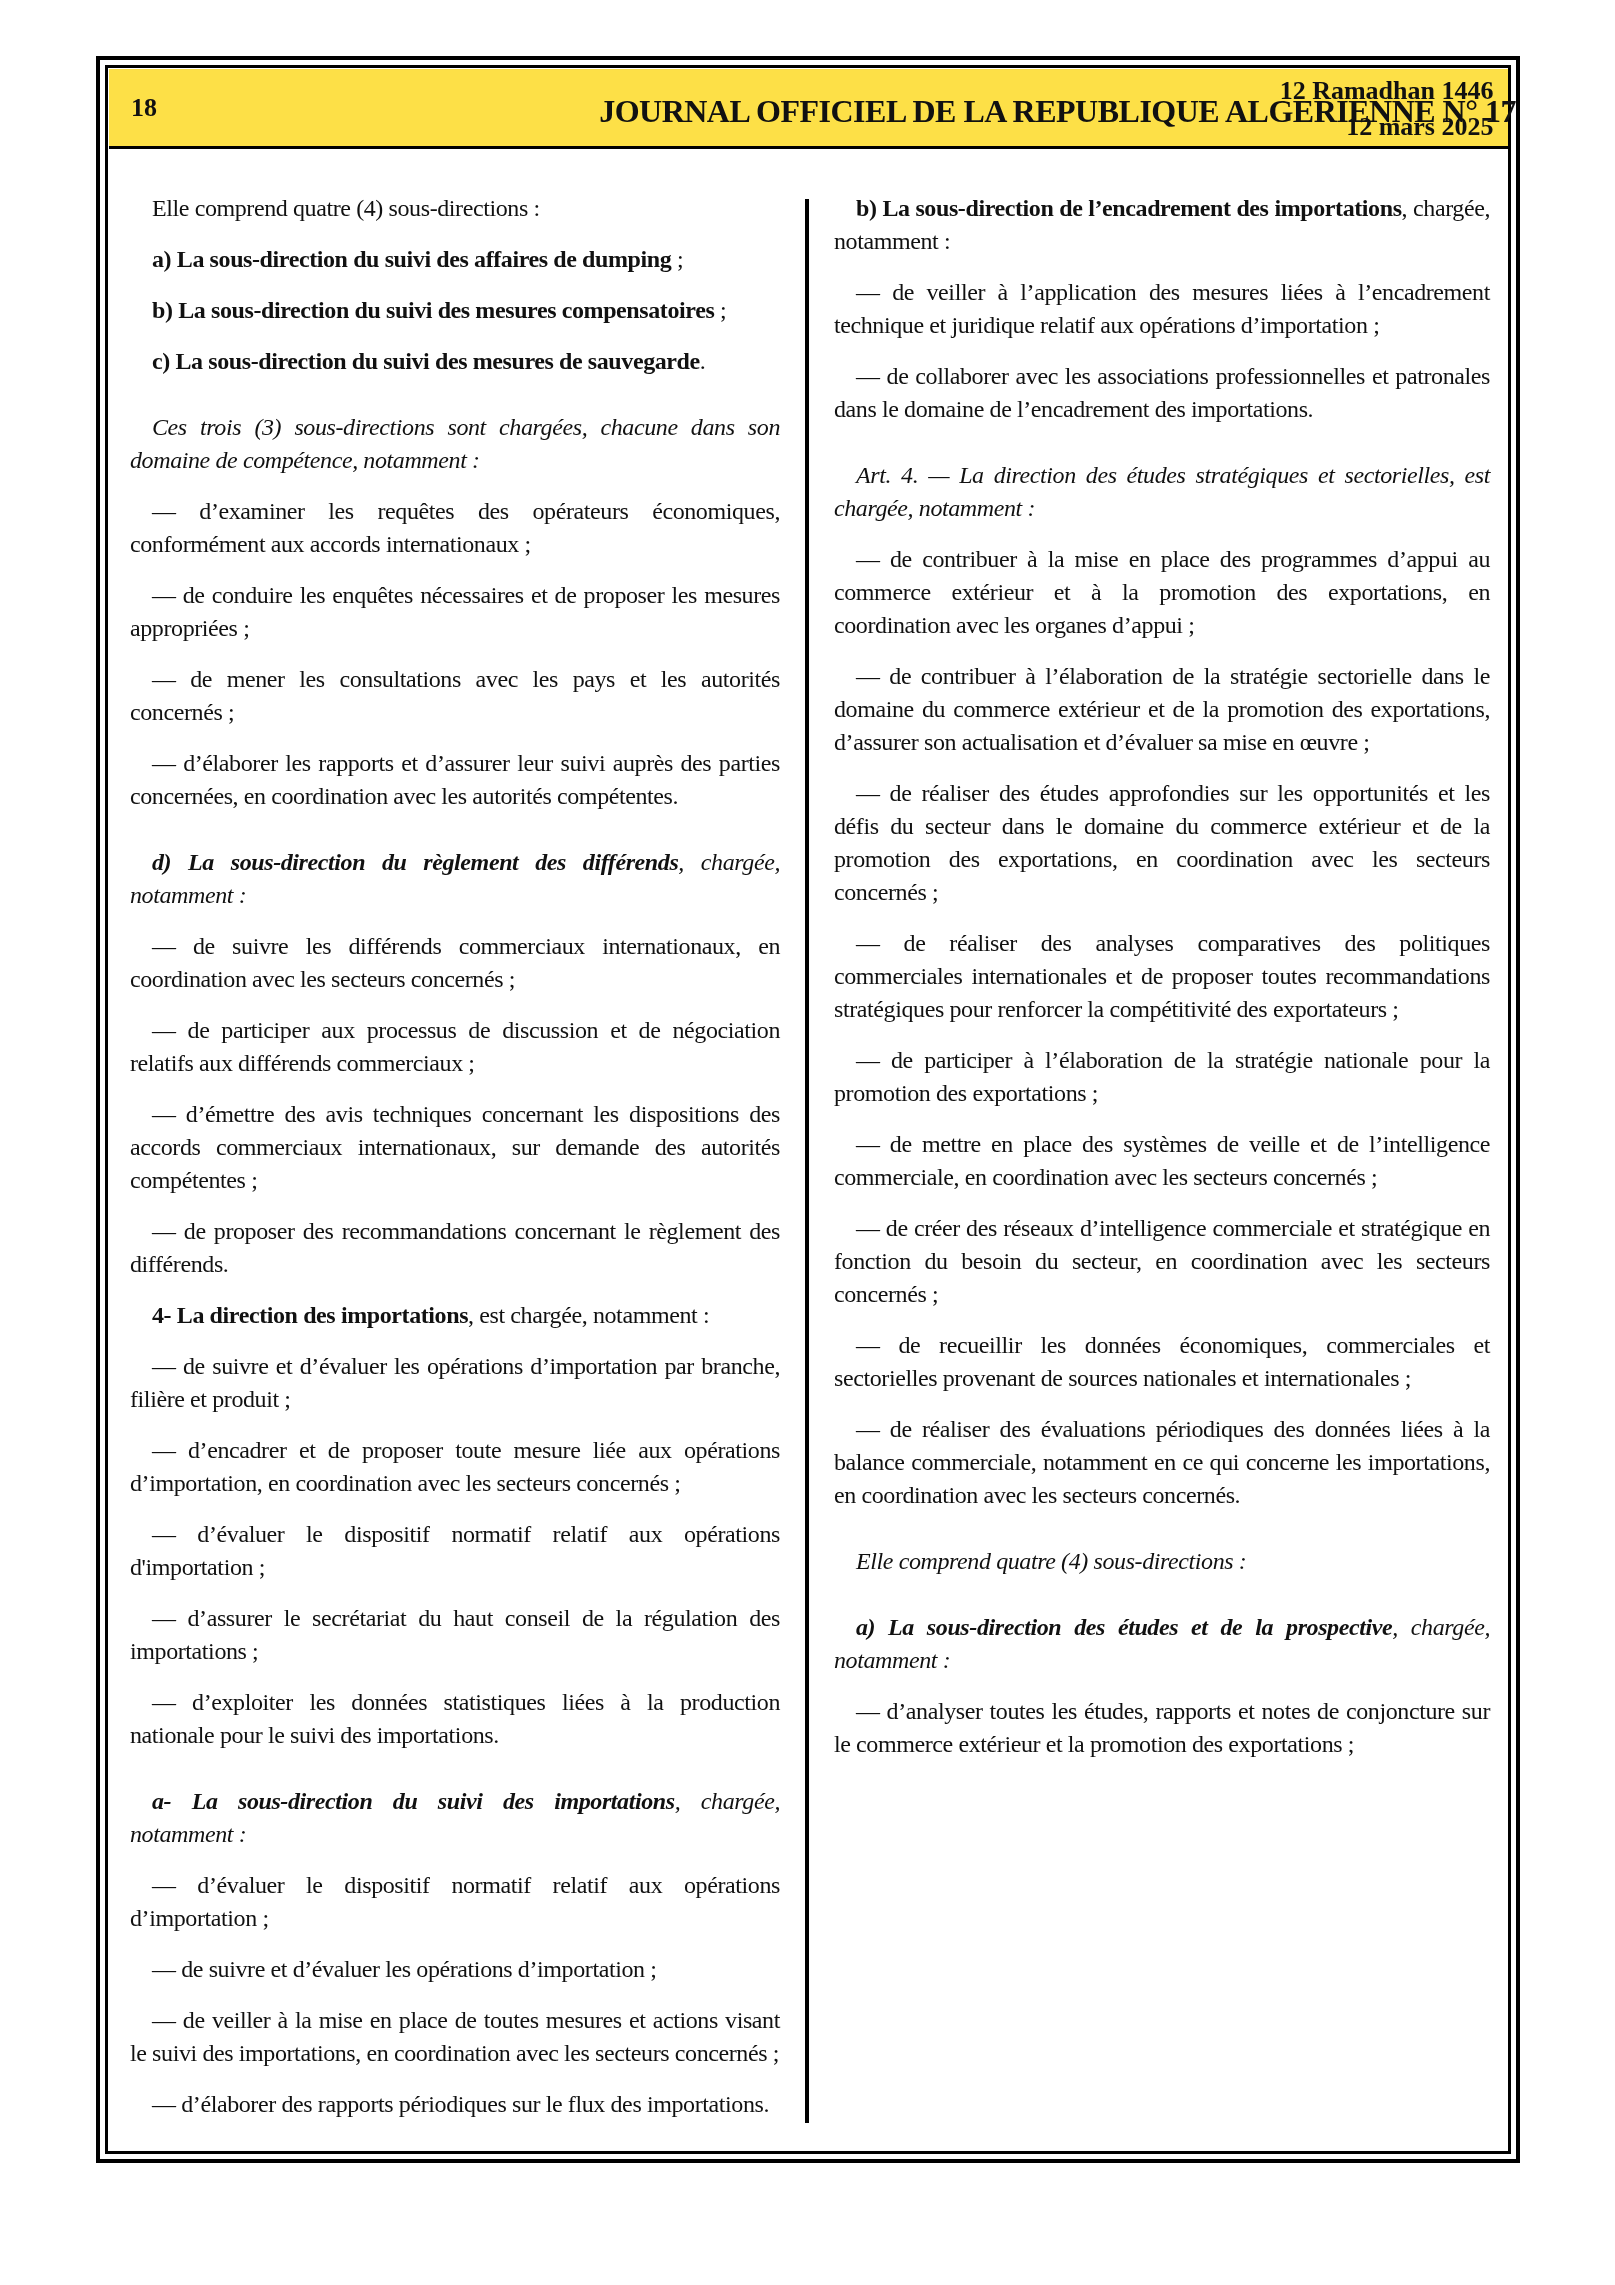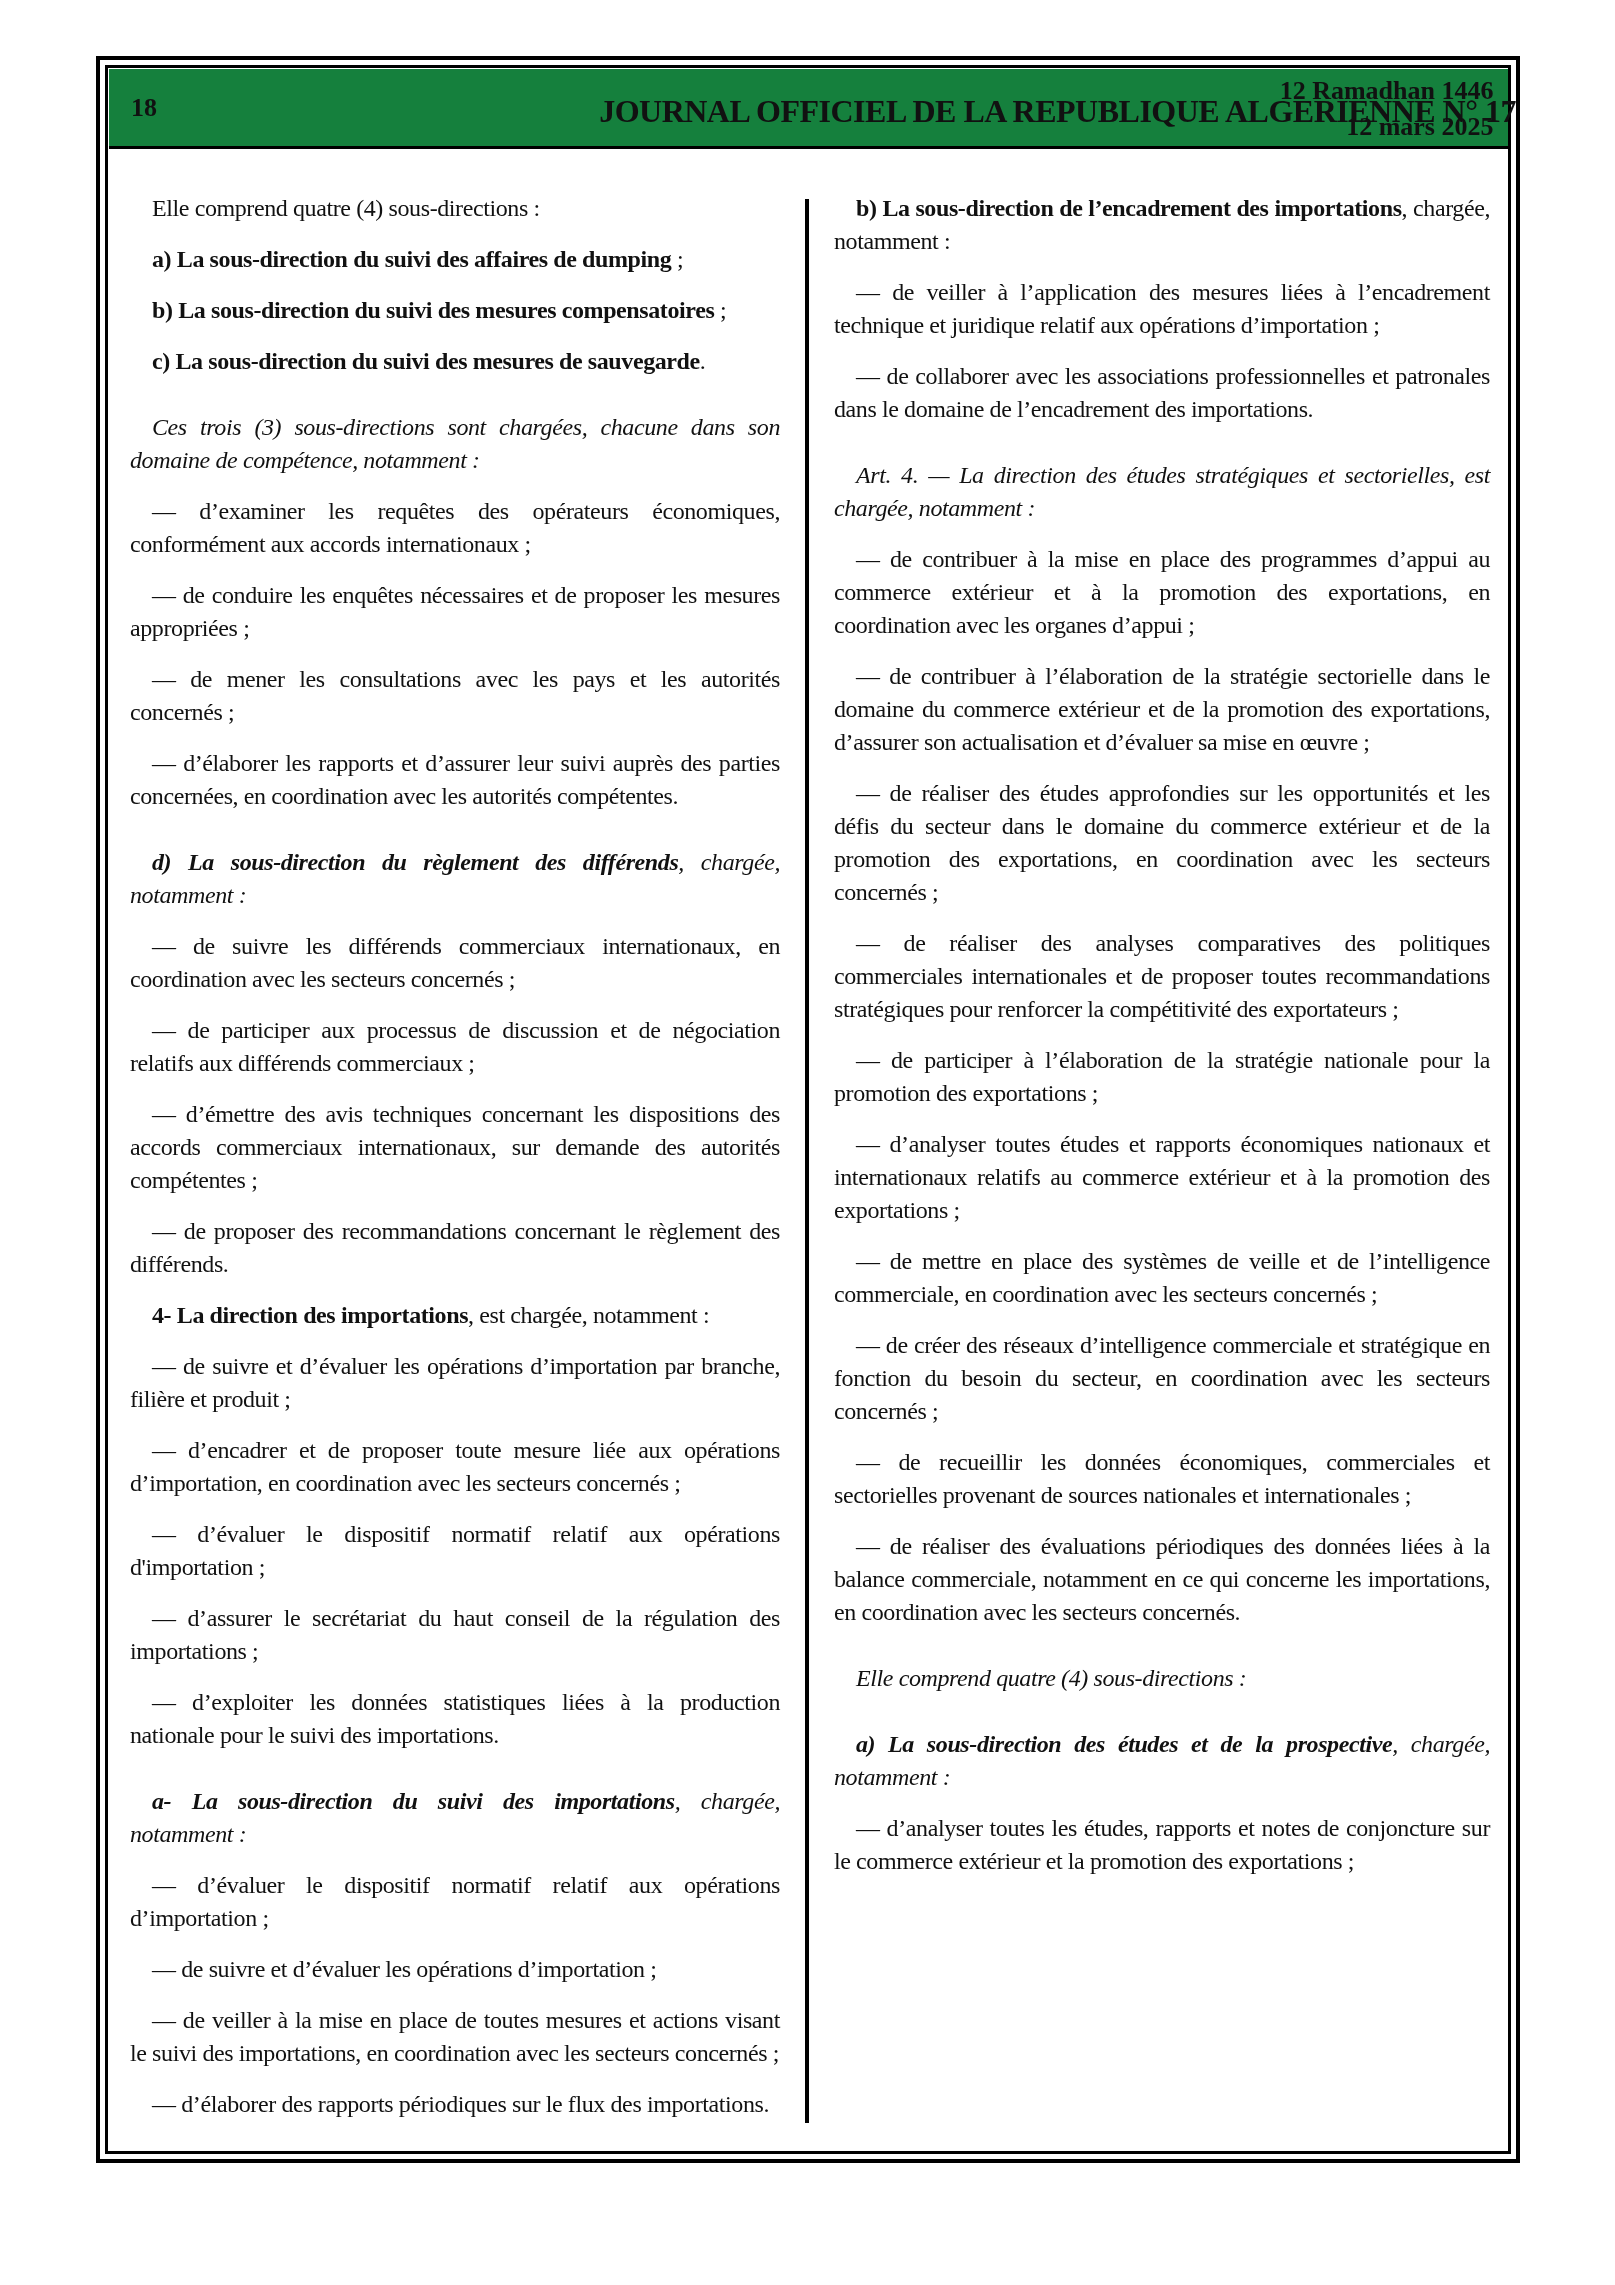--- a/index.html
+++ b/index.html
@@ -1,19 +1,19 @@
 <!DOCTYPE html>
 <html style="font-size:14.5px"><head>
 <meta charset="utf-8">
 <style>
   html, body { margin: 0; padding: 0; background: #ffffff; }
   body { width: 1616px; height: 2285px; position: relative; overflow: hidden; font-family: "Liberation Serif", serif; color: #111; }
   .frame-outer { position: absolute; left: 96px; top: 56px; width: 1424px; height: 2107px; border: 4.5px solid #000; box-sizing: border-box; }
   .frame-inner { position: absolute; left: 105px; top: 65px; width: 1406px; height: 2089px; border: 3.6px solid #000; box-sizing: border-box; }
-  .header { position: absolute; left: 109px; top: 69px; width: 1399px; height: 80px; background: #15803d; border-bottom: 3.6px solid #000; box-sizing: border-box; font-weight: bold; }
+  .header { position: absolute; left: 109px; top: 69px; width: 1399px; height: 80px; background: #fde047; border-bottom: 3.6px solid #000; box-sizing: border-box; font-weight: bold; }
   .hdr-page { position: absolute; left: 22px; top: 23.5px; font-size: 26px; }
   .hdr-title { position: absolute; left: 8px; width: 100%; text-align: right; top: 23.5px; font-size: 32px; letter-spacing: -0.5px; }
   .hdr-date { position: absolute; right: 14.5px; top: 3.6px; text-align: right; font-size: 26px; line-height: 36px; }
   .col { position: absolute; top: 192px; font-size: 24px; line-height: 33px; text-align: justify; letter-spacing: -0.4px; }
   .col-left { left: 130px; width: 650px; }
   .col-right { left: 834px; width: 656px; }
   .divider { position: absolute; left: 805px; top: 199px; width: 3.6px; height: 1924px; background: #000; }
   p { margin: 0 0 18px 0; text-indent: 22px; }
   p.gap { margin-top: 33px; font-style: italic; }
   b { font-weight: bold; }
@@ -65,21 +65,20 @@
 <div class="col col-right">
     <p><b>b) La sous-direction de l’encadrement des importations</b><span>, chargée, notamment :</span></p>
     <p><span>— de veiller à l’application des mesures liées à l’encadrement technique et juridique relatif aux opérations d’importation ;</span></p>
     <p><span>— de collaborer avec les associations professionnelles et patronales dans le domaine de l’encadrement des importations.</span></p>
     <p class="gap"><span>Art. 4. — La direction des études stratégiques et sectorielles, est chargée, notamment :</span></p>
     <p><span>— de contribuer à la mise en place des programmes d’appui au commerce extérieur et à la promotion des exportations, en coordination avec les organes d’appui ;</span></p>
     <p><span>— de contribuer à l’élaboration de la stratégie sectorielle dans le domaine du commerce extérieur et de la promotion des exportations, d’assurer son actualisation et d’évaluer sa mise en œuvre ;</span></p>
     <p><span>— de réaliser des études approfondies sur les opportunités et les défis du secteur dans le domaine du commerce extérieur et de la promotion des exportations, en coordination avec les secteurs concernés ;</span></p>
     <p><span>— de réaliser des analyses comparatives des politiques commerciales internationales et de proposer toutes recommandations stratégiques pour renforcer la compétitivité des exportateurs ;</span></p>
     <p><span>— de participer à l’élaboration de la stratégie nationale pour la promotion des exportations ;</span></p>
-    <p><span>— d’analyser toutes études et rapports économiques nationaux et internationaux relatifs au commerce extérieur et à la promotion des exportations ;</span></p>
     <p><span>— de mettre en place des systèmes de veille et de l’intelligence commerciale, en coordination avec les secteurs concernés ;</span></p>
     <p><span>— de créer des réseaux d’intelligence commerciale et stratégique en fonction du besoin du secteur, en coordination avec les secteurs concernés ;</span></p>
     <p><span>— de recueillir les données économiques, commerciales et sectorielles provenant de sources nationales et internationales ;</span></p>
     <p><span>— de réaliser des évaluations périodiques des données liées à la balance commerciale, notamment en ce qui concerne les importations, en coordination avec les secteurs concernés.</span></p>
     <p class="gap"><span>Elle comprend quatre (4) sous-directions :</span></p>
     <p class="gap"><b>a) La sous-direction des études et de la prospective</b><span>, chargée, notamment :</span></p>
     <p><span>— d’analyser toutes les études, rapports et notes de conjoncture sur le commerce extérieur et la promotion des exportations ;</span></p>
   </div>
 
 

